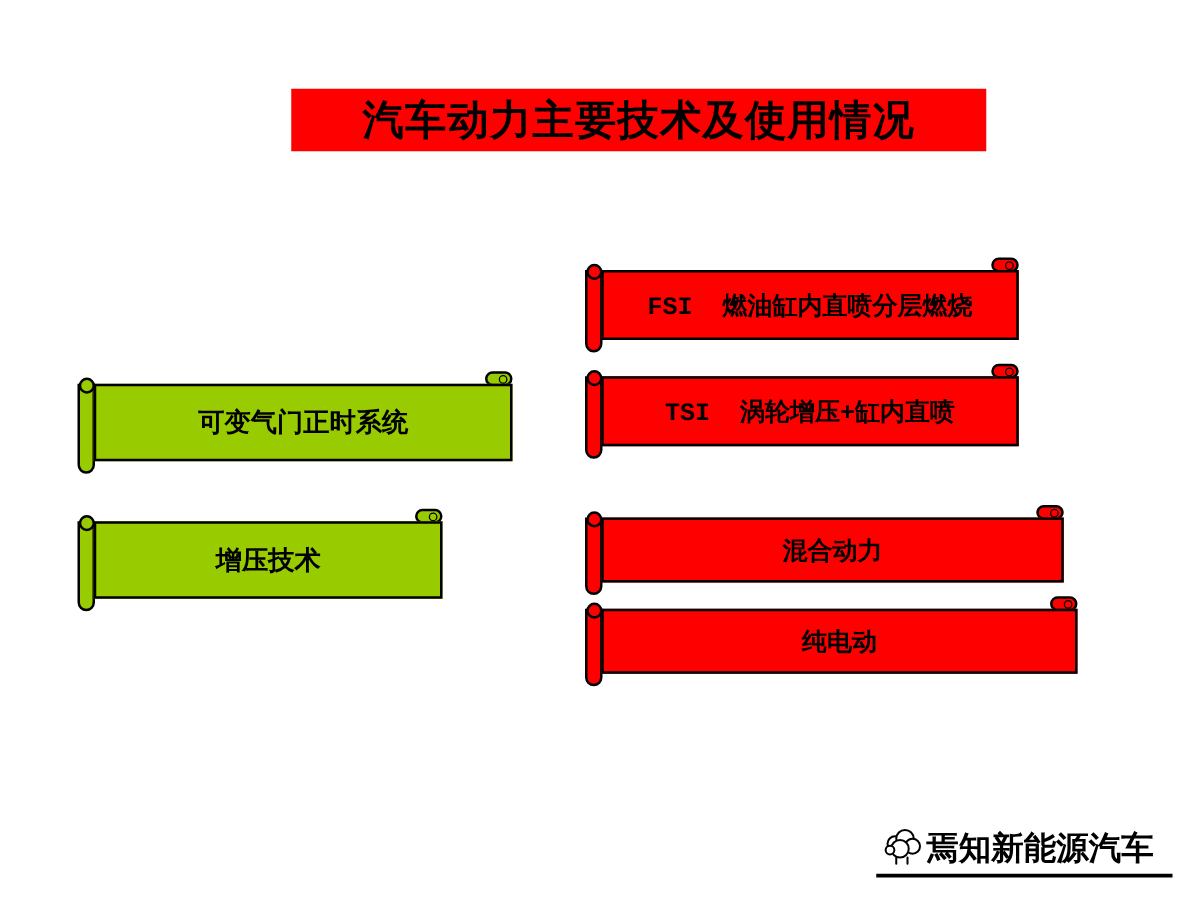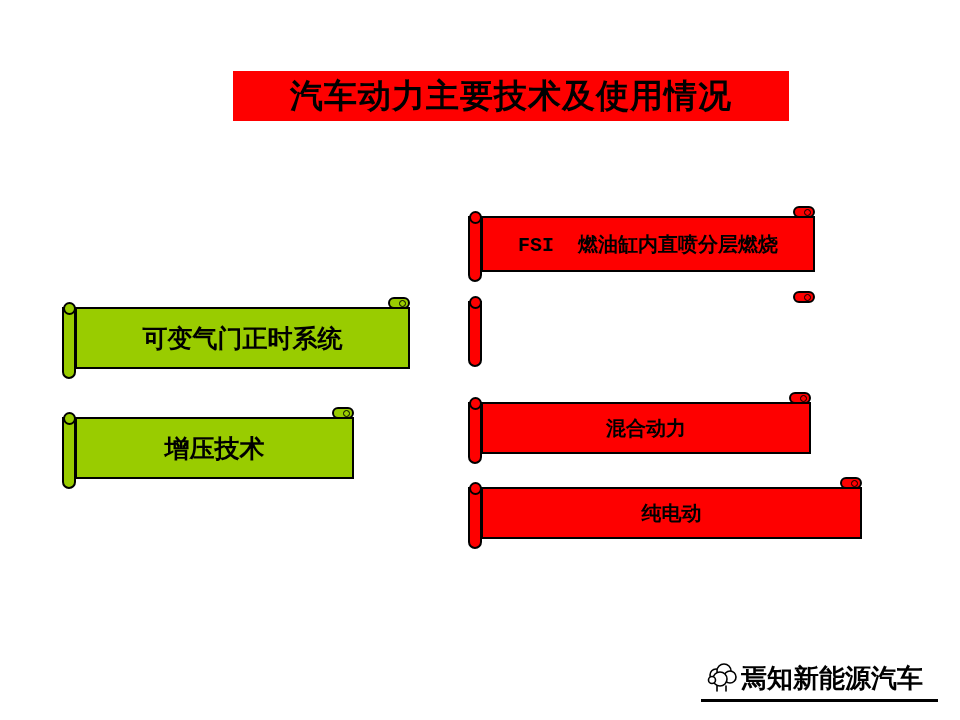--- a/index.html
+++ b/index.html
@@ -105,25 +105,25 @@
     font-weight: bold;
     color: #000000;
     white-space: pre;
     text-align: center;
   }
   .scroll.green { --fill: #99cc00; }
   .scroll.red   { --fill: #fe0000; }
 
   #banner-vvt    { left: 62px;  top: 297px; width: 348px; height: 82px; }
   #banner-boost  { left: 62px;  top: 407px; width: 292px; height: 82px; }
-  #banner-vvt .body, #banner-boost .body { font-size: 25px; }
+  #banner-vvt .body, #banner-boost .body { font-size: 21px; }
 
   #banner-fsi    { left: 468px; top: 206px; width: 347px; height: 76px; }
   #banner-tsi    { left: 468px; top: 291px; width: 347px; height: 76px; }
-  #banner-hybrid { left: 468px; top: 392px; width: 343px; height: 72px; }
+  #banner-hybrid { left: 468px; top: 404px; width: 343px; height: 72px; padding-left: 40px; }
   #banner-ev     { left: 468px; top: 477px; width: 394px; height: 72px; }
   #banner-fsi .body, #banner-tsi .body,
   #banner-hybrid .body, #banner-ev .body { font-size: 20px; }
 
   
   .footer-logo {
     position: absolute;
     left: 705px;
     top: 661px;
     width: 34px;
@@ -177,20 +177,21 @@
     <span class="strip"></span>
     <span class="knob"></span>
     <div class="body">FSI  燃油缸内直喷分层燃烧</div>
   </div>
 
   <div class="scroll red" id="banner-tsi">
     <span class="curl"></span>
     <span class="curl-dot"></span>
     <span class="strip"></span>
     <span class="knob"></span>
+    <div class="body">TSI  涡轮增压+缸内直喷</div>
   </div>
 
   <div class="scroll red" id="banner-hybrid">
     <span class="curl"></span>
     <span class="curl-dot"></span>
     <span class="strip"></span>
     <span class="knob"></span>
     <div class="body">混合动力</div>
   </div>
 

